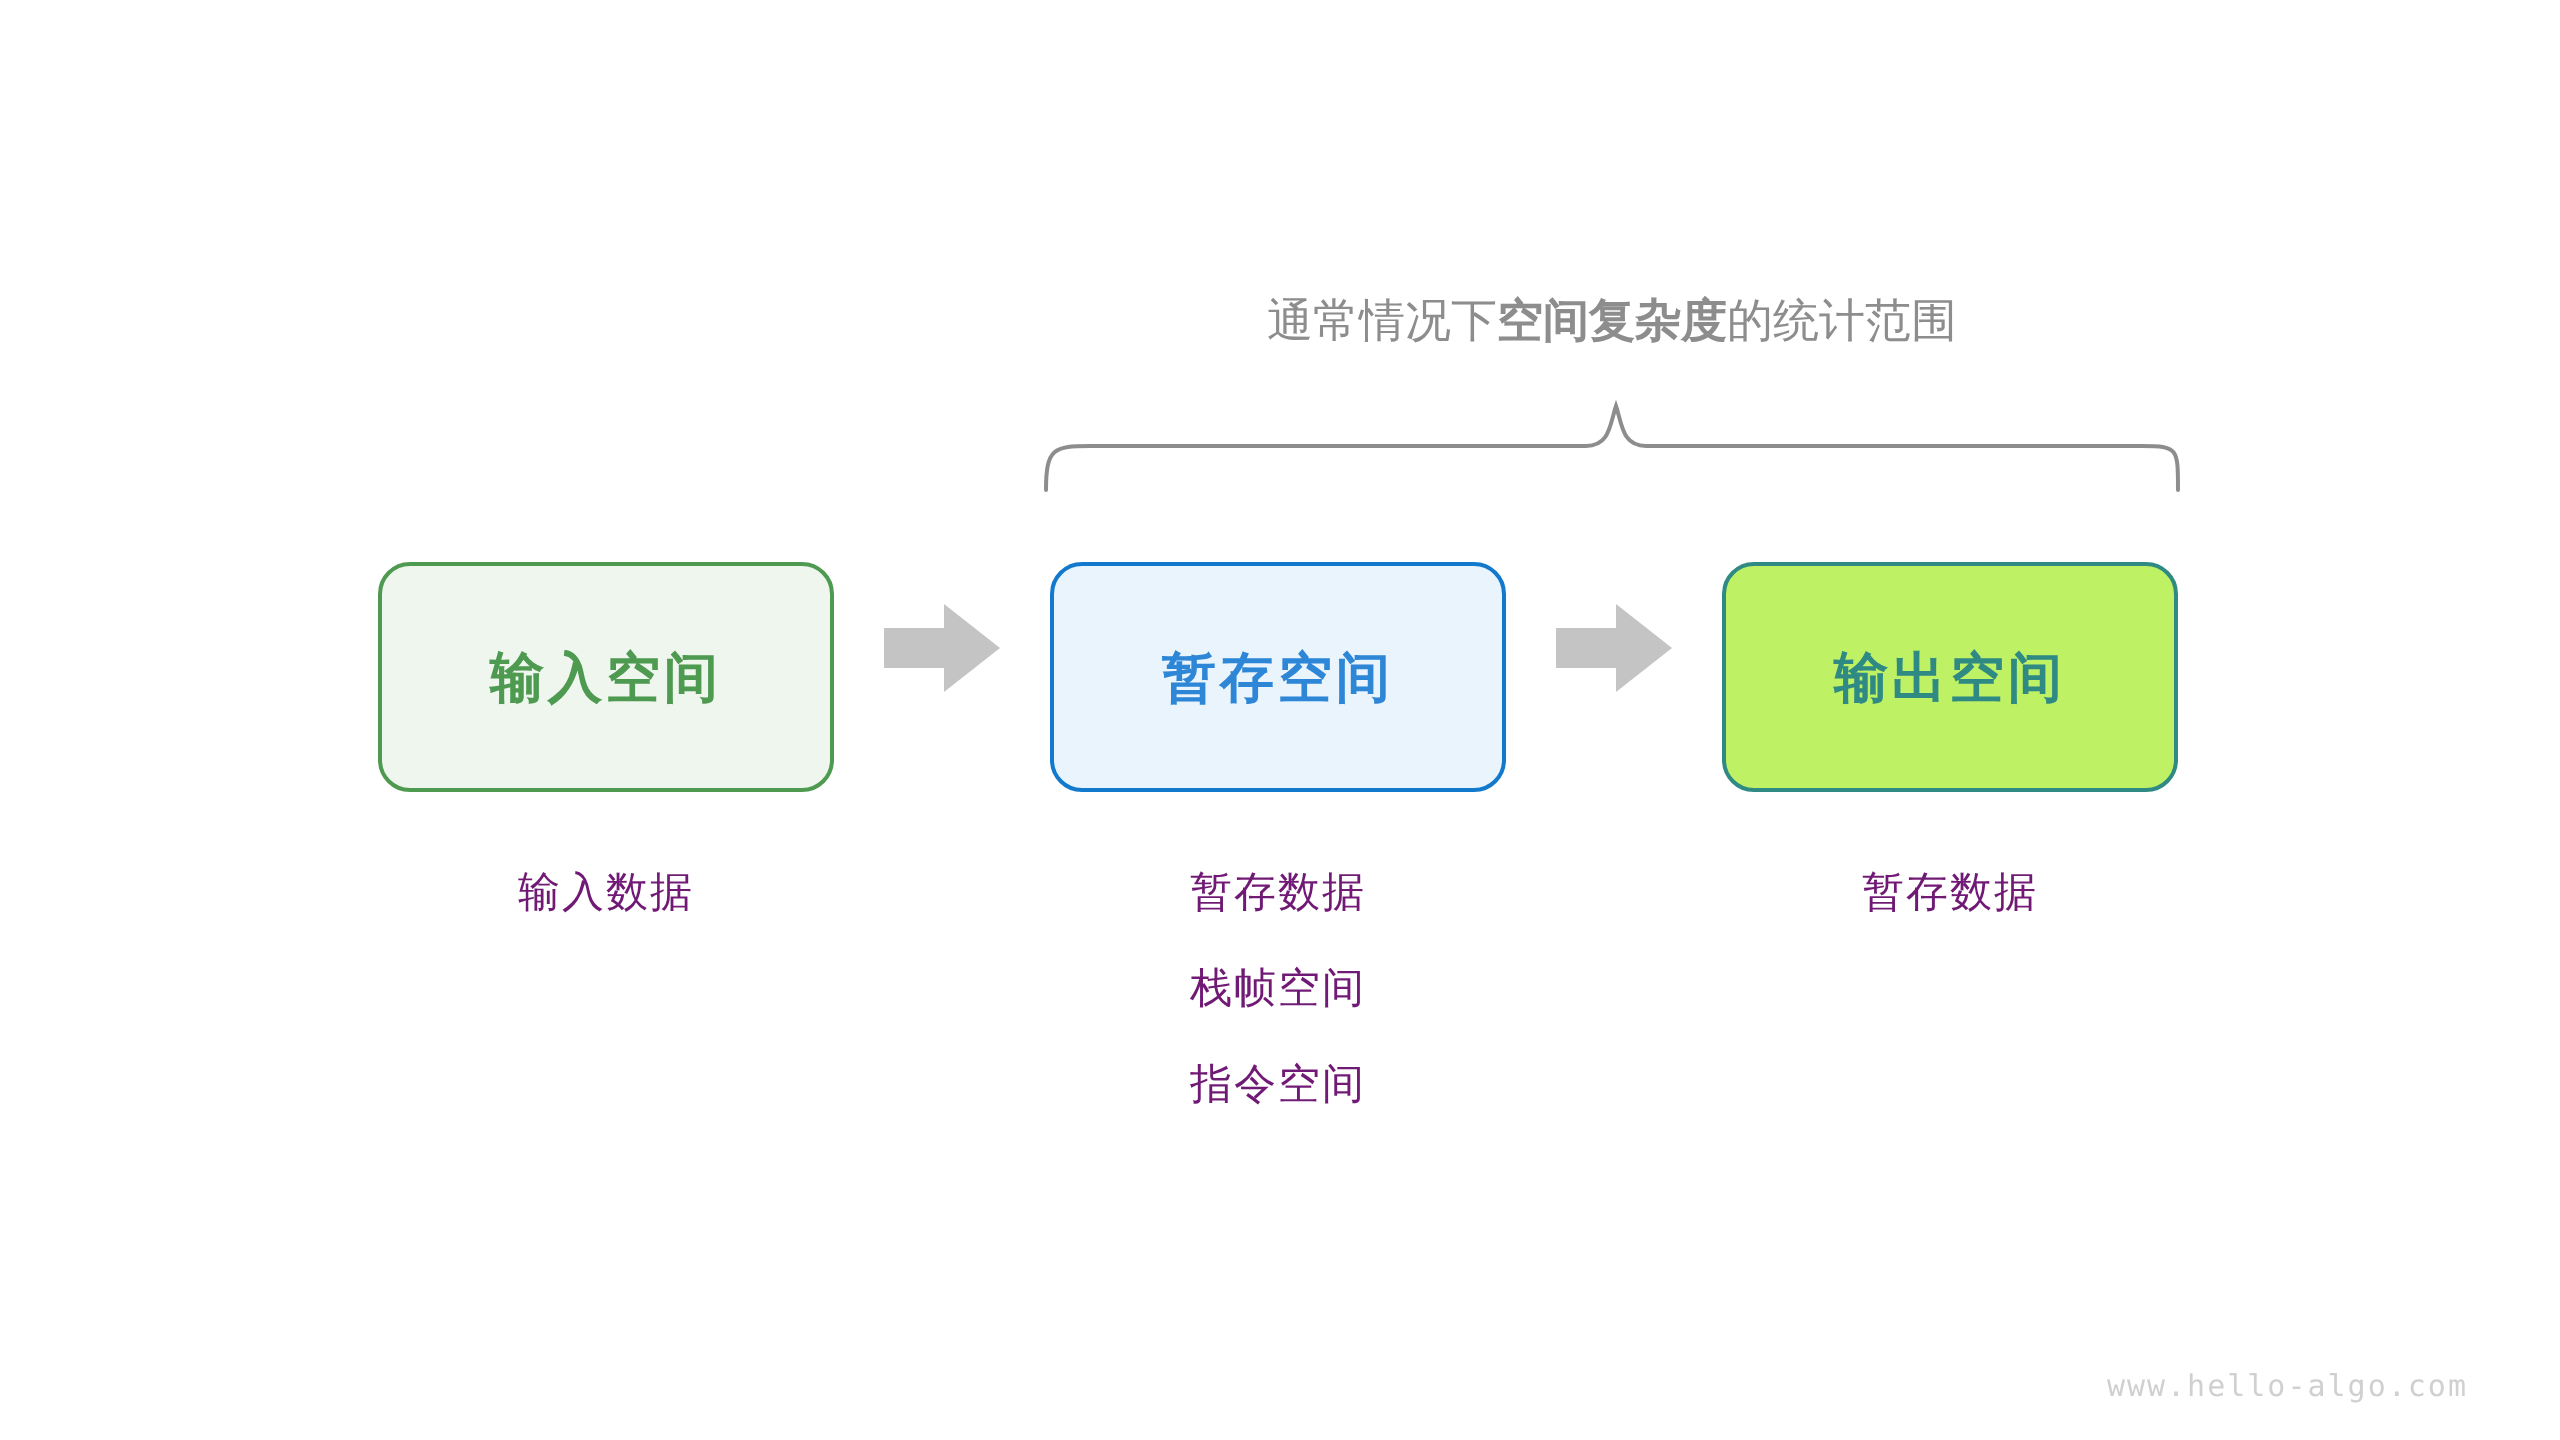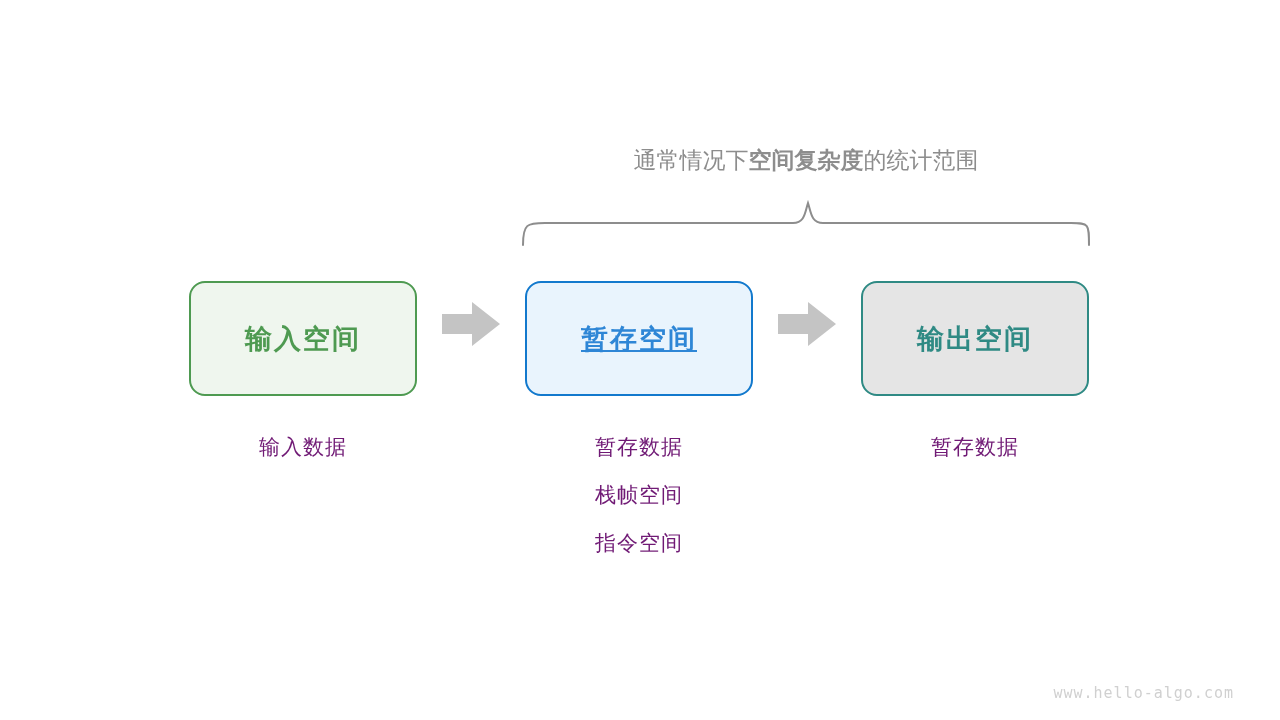--- a/index.html
+++ b/index.html
@@ -54,21 +54,21 @@
     box-sizing: border-box;
     display: flex;
     align-items: center;
     justify-content: center;
     font-size: 27px;
     font-weight: bold;
     letter-spacing: 2px;
     margin-top: 16px;
   }
   #box-input  { left: 189px; }
-  #box-temp   { left: 525px; text-decoration: underline; }
+  #box-temp   { left: 525px; }
   #box-output { left: 861px; }
 
   
   .arrow {
     position: absolute;
     top: 302px;
     width: 58px;
     height: 44px;
   }
   #arrow-1 { left: 442px; }
@@ -133,21 +133,21 @@
   </svg>
 
   <div class="box" id="box-temp" style="border-color:#1279cd;background:#e9f4fd;color:#2e86d6">
     <span>暂存空间</span>
   </div>
 
   <svg class="arrow" id="arrow-2" viewBox="0 0 58 44">
     <polygon points="0,12 30,12 30,0 58,22 30,44 30,32 0,32" fill="#c4c4c4"></polygon>
   </svg>
 
-  <div class="box" id="box-output" style="border-color:#2f8a84;background:#e5e5e5;color:#2f8a84">
+  <div class="box" id="box-output" style="border-color:#2f8a84;background:#bef264;color:#2f8a84">
     <span>输出空间</span>
   </div>
 
   <div class="sub-col" id="sub-col-input">
     <div class="sub-label">输入数据</div>
   </div>
 
   <div class="sub-col" id="sub-col-temp">
     <div class="sub-label">暂存数据</div>
     <div class="sub-label">栈帧空间</div>

